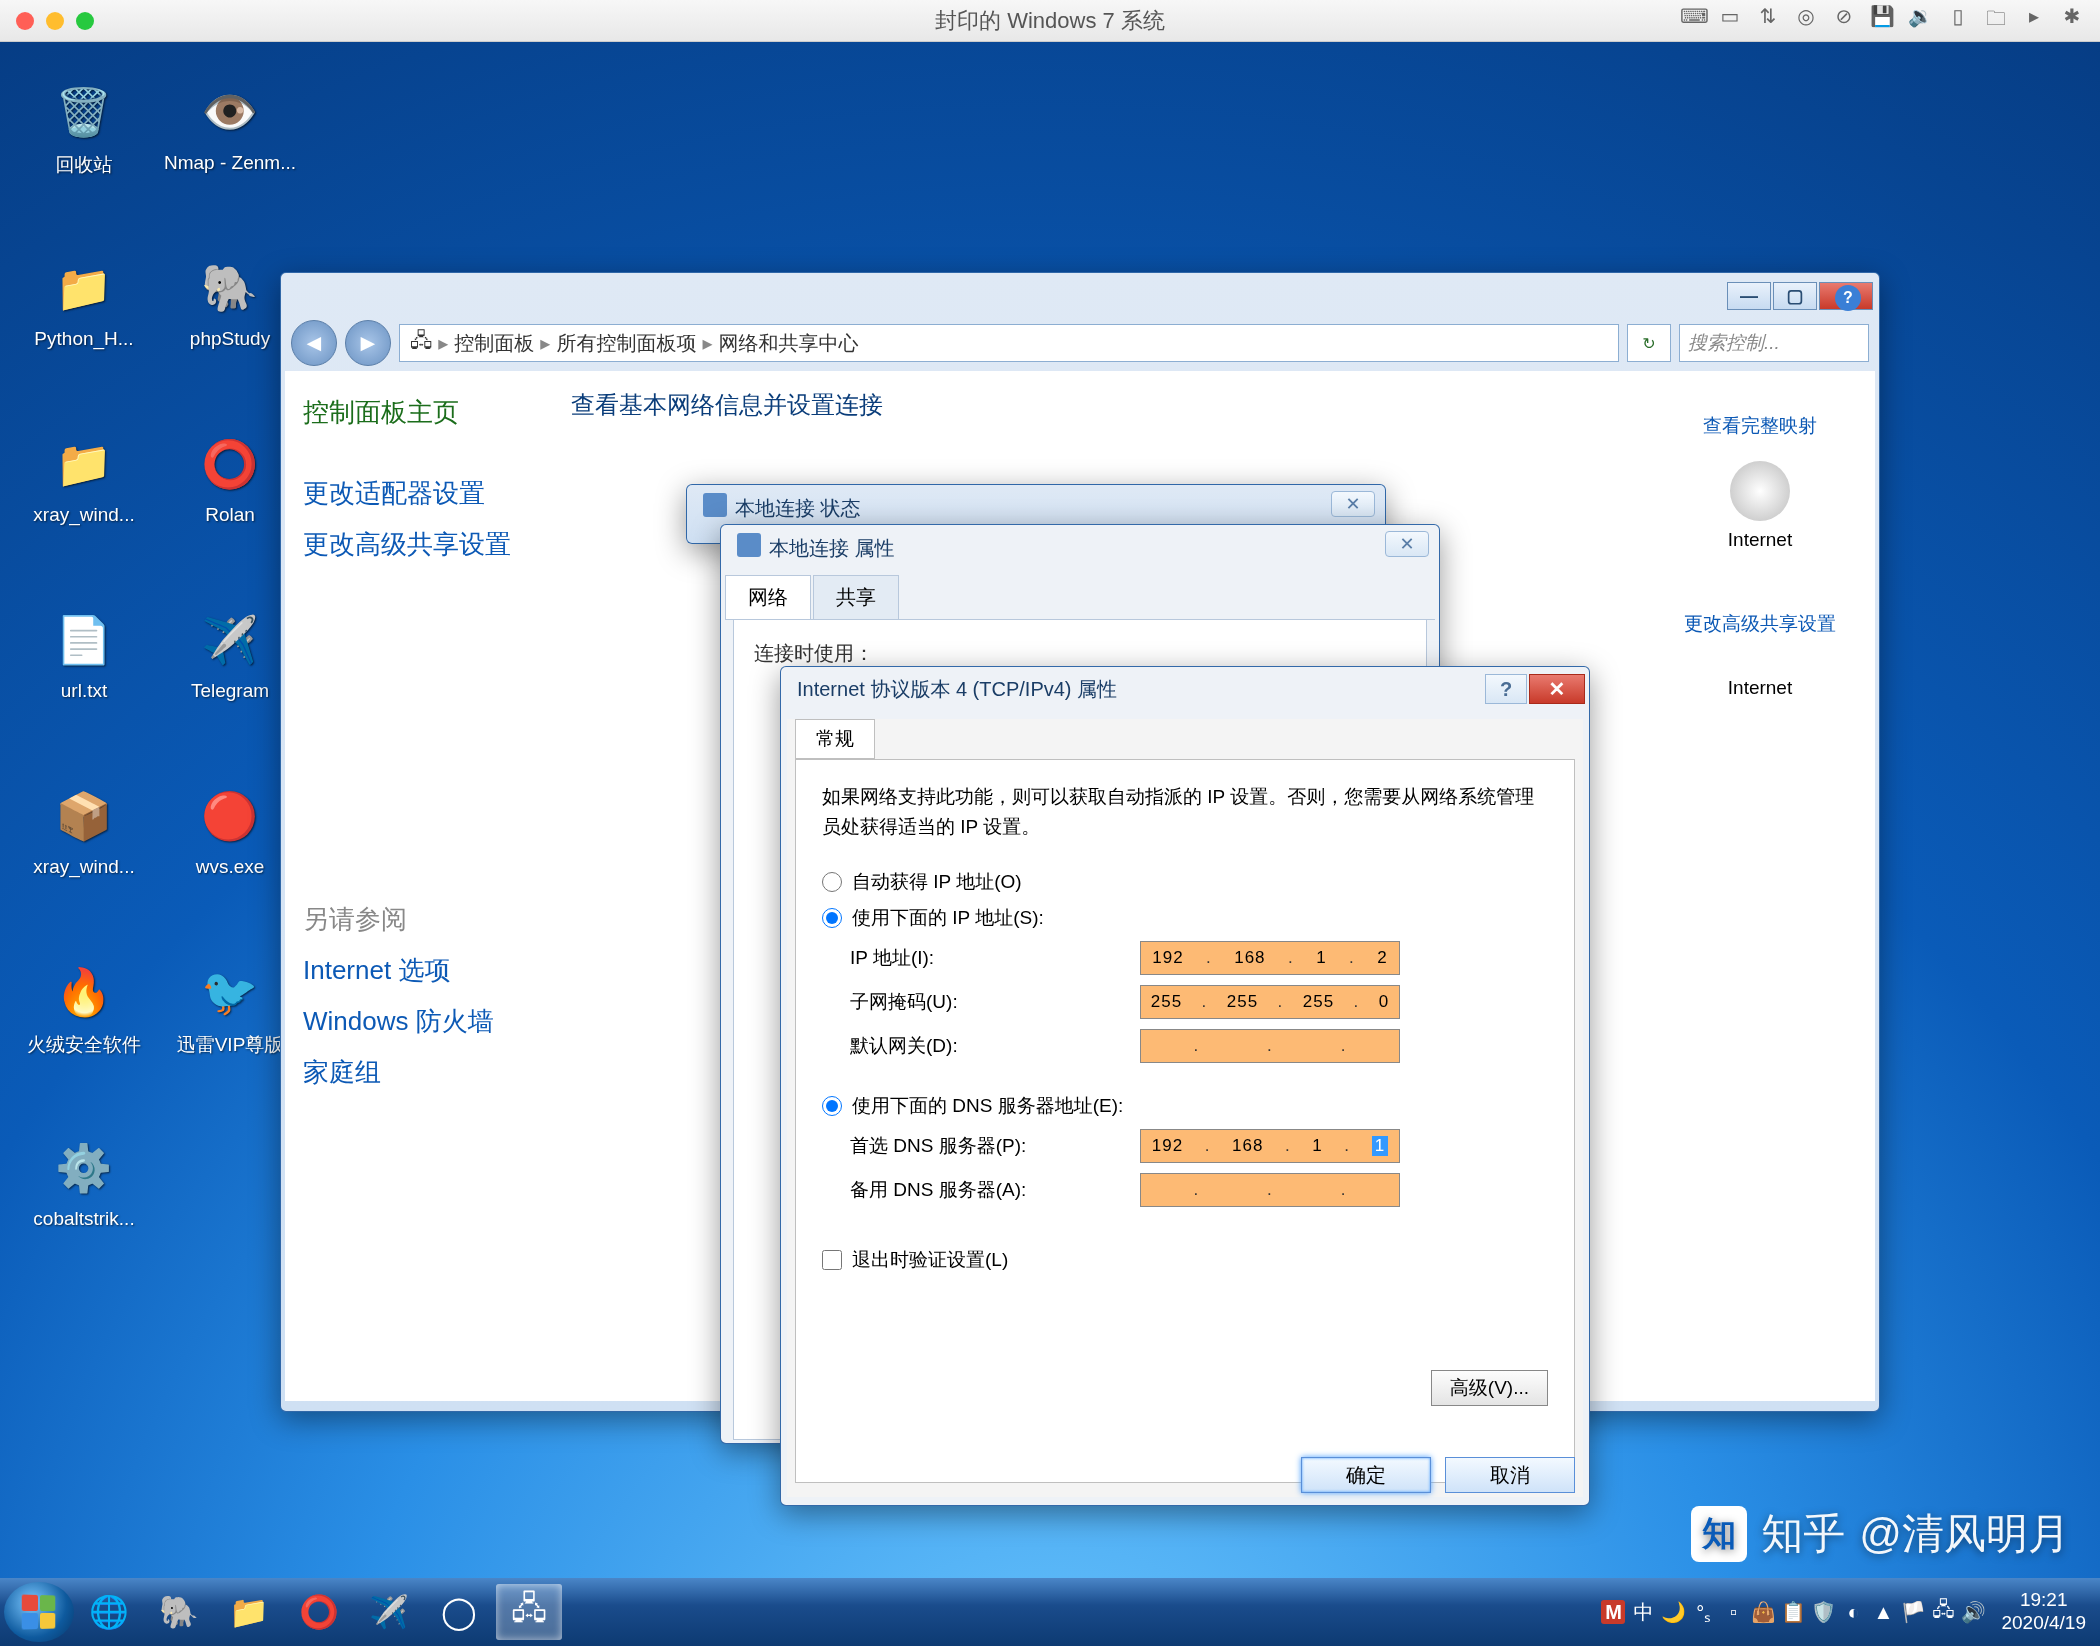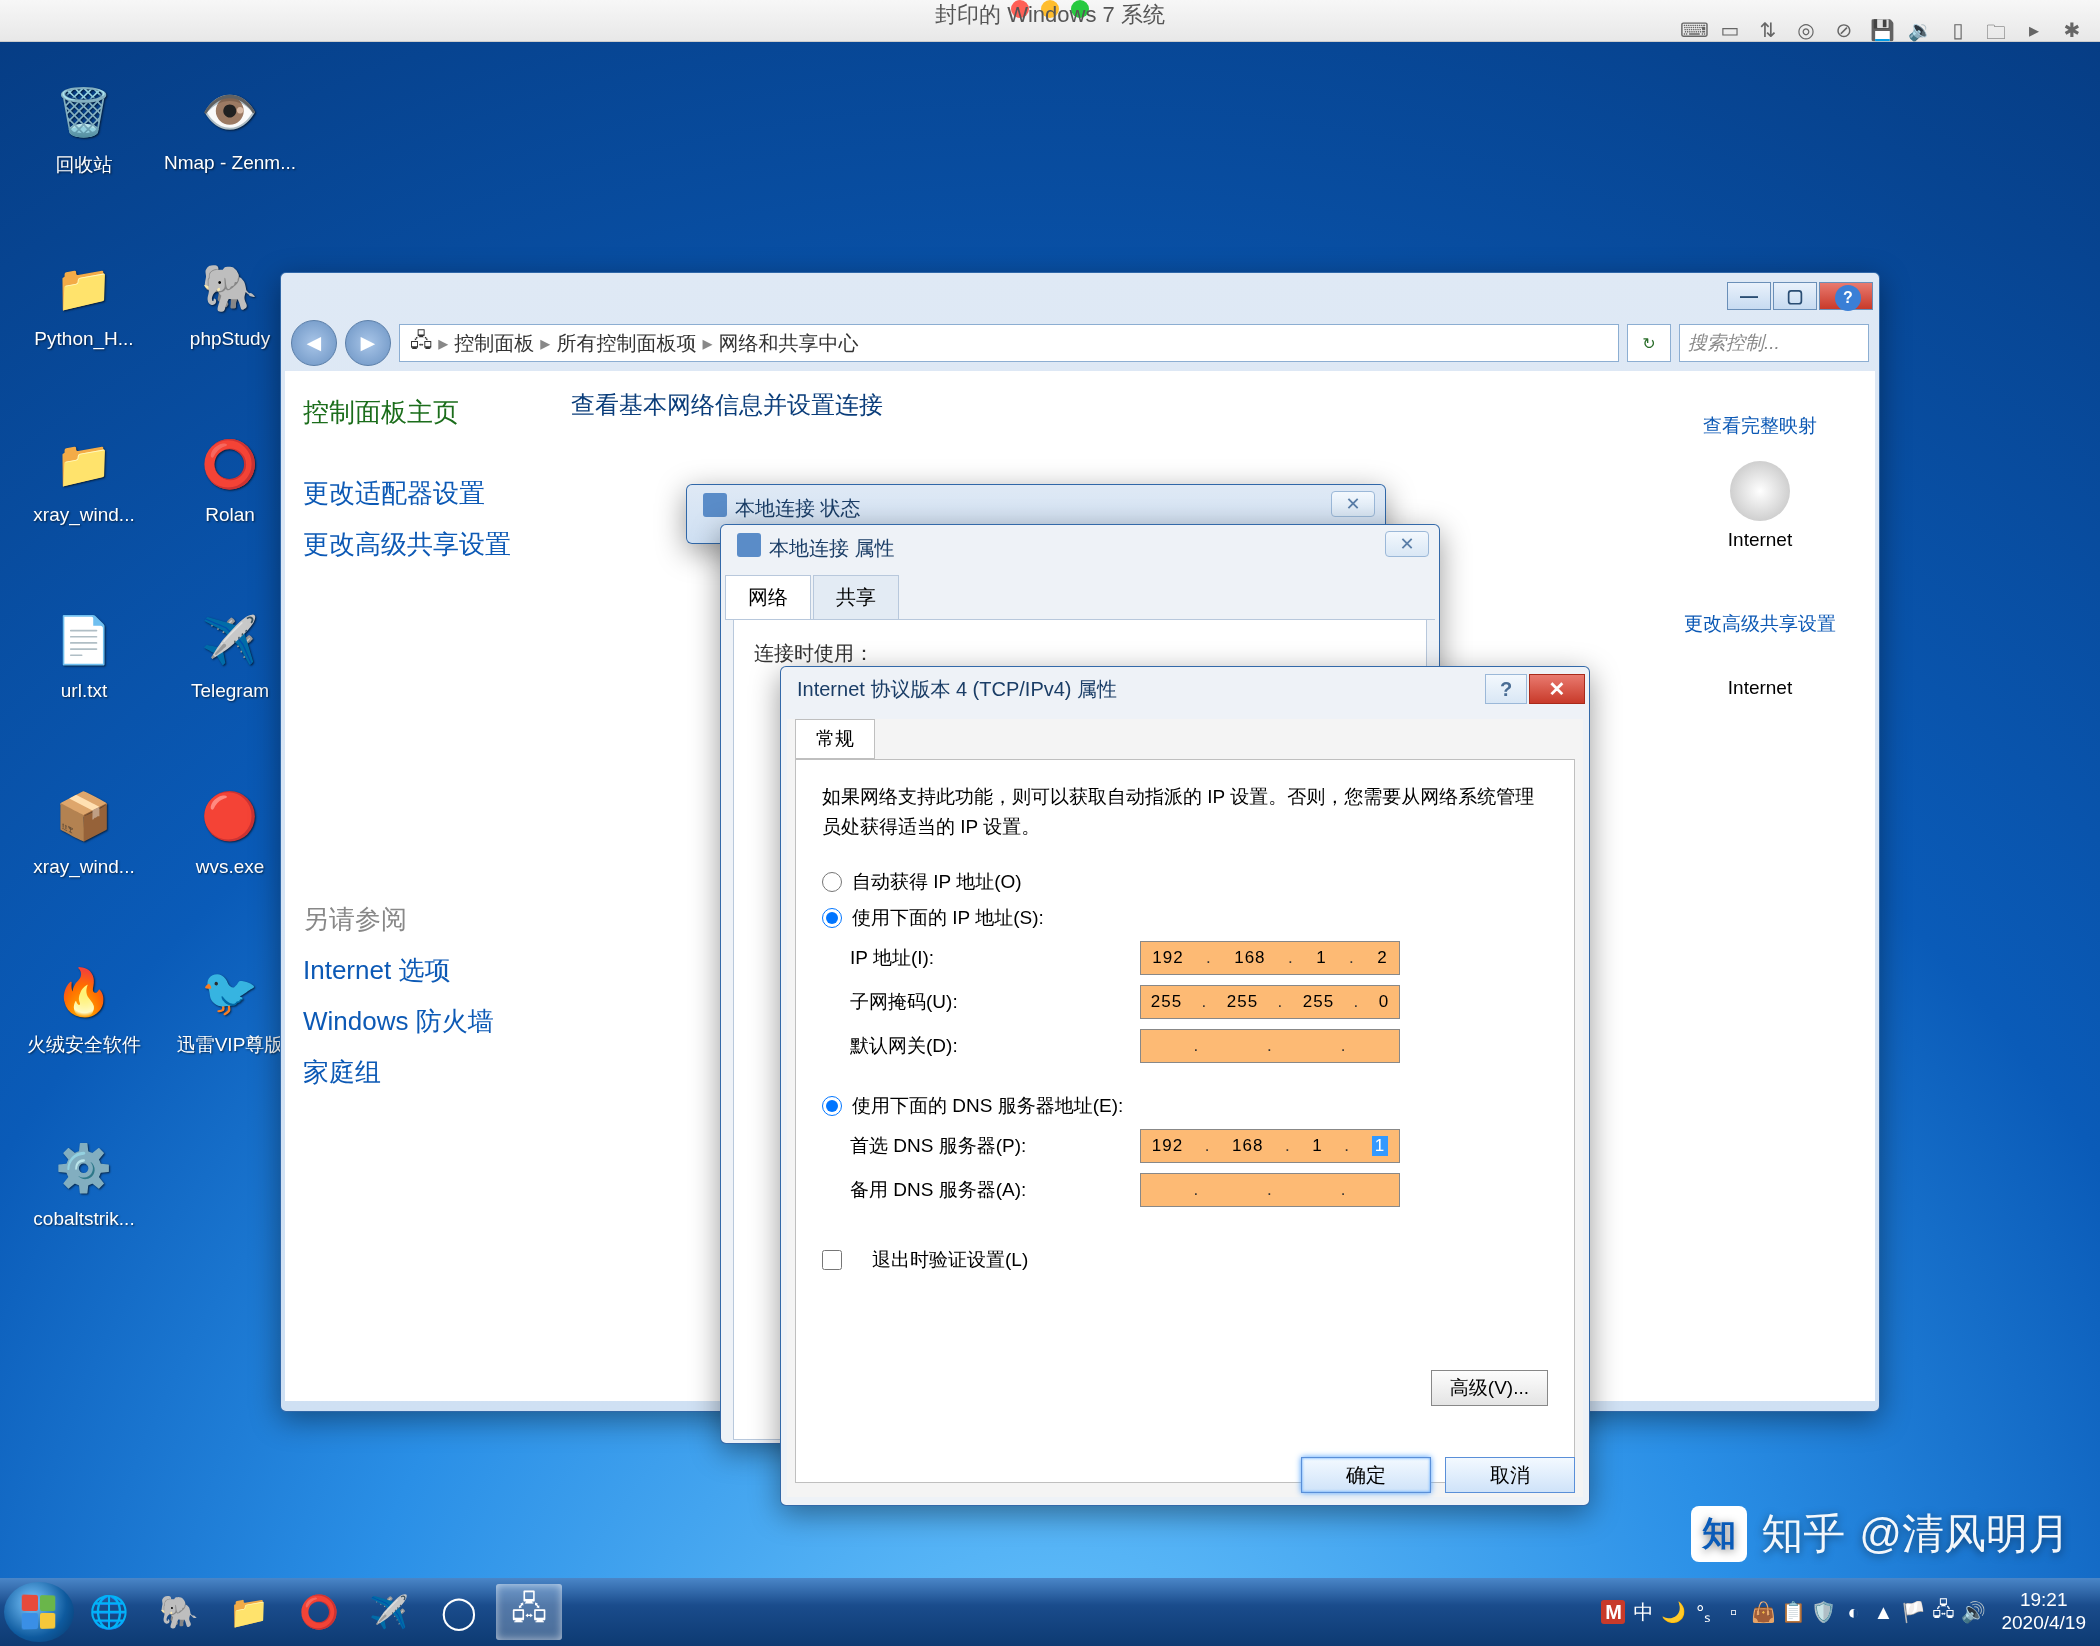--- a/index.html
+++ b/index.html
@@ -1,19 +1,19 @@
 <!DOCTYPE html>
 <html><head>
 <meta charset="utf-8">
 <style>
 * { box-sizing: border-box; margin: 0; padding: 0; font-family: "Microsoft YaHei", "Segoe UI", Tahoma, sans-serif; }
 body { width: 2100px; height: 1646px; overflow: hidden; position: relative; background: #fff; }
 
 
-.mac-titlebar { height: 42px; background: linear-gradient(#f7f7f7,#e8e8e8); display: flex; align-items: center; padding: 0 16px; border-bottom: 1px solid #ccc; position: relative; flex-direction: column; }
+.mac-titlebar { height: 42px; background: linear-gradient(#f7f7f7,#e8e8e8); display: flex; align-items: center; padding: 0 16px; border-bottom: 1px solid #ccc; position: relative; }
 .traffic { display: flex; gap: 12px; }
 .traffic .dot { width: 18px; height: 18px; border-radius: 50%; }
 .dot.r{background:#ff5f56;} .dot.y{background:#ffbd2e;} .dot.g{background:#27c93f;}
 .mac-title { position:absolute; left:50%; transform:translateX(-50%); font-size:22px; color:#555; }
 .mac-right { margin-left:auto; display:flex; gap:14px; color:#666; font-size:20px; }
 .mac-right span{display:inline-block;width:24px;text-align:center;}
 
 
 .desktop { position: relative; width:100%; height:calc(100% - 42px); background: radial-gradient(circle at 50% 110%, #6fc9ff 0%, #2a8fe6 35%, #0a5bb8 60%, #063d85 100%); overflow:hidden; }
 .desktop-icons { position:absolute; top:34px; left:14px; display:grid; grid-template-columns: 140px 140px; grid-auto-rows: 172px; gap: 4px 6px; }
@@ -73,21 +73,21 @@
 .radiorow{display:flex;align-items:center;margin:10px 0;}
 .radiorow input{width:20px;height:20px;margin-right:10px;}
 .radiorow.disabled{color:#999;}
 .fieldrow{display:flex;align-items:center;margin:10px 0 10px 28px;}
 .fieldrow .lbl{width:290px;}
 .ipinput{width:260px;height:34px;border:1px solid #888;background:#fdba74;display:flex;align-items:center;justify-content:space-around;font-family:monospace;font-size:17px;letter-spacing:1px;}
 .ipinput.empty{color:#666;}
 .ipinput .dot{color:#333;}
 .ipinput .active{background:#3399ff;color:#fff;padding:0 3px;}
 .group2{margin-top:30px;}
-.checkrow{display:flex;align-items:center;margin-top:40px;gap:20px;}
+.checkrow{display:flex;align-items:center;margin-top:40px;}
 .checkrow input{width:20px;height:20px;margin-right:10px;}
 .advbtn{position:absolute;right:26px;bottom:76px;padding:4px 18px;border:1px solid #888;background:linear-gradient(#fdfdfd,#e4e4e4);font-size:19px;}
 .okrow{position:absolute;right:14px;bottom:12px;display:flex;gap:14px;}
 .okbtn{width:130px;height:36px;border:1px solid #5a8fd8;background:linear-gradient(#f3f9ff,#cfe3f9);font-size:20px;}
 .okbtn.primary{box-shadow:0 0 6px #4a9fff, inset 0 0 3px #4a9fff;}
 
 
 .taskbar{position:absolute;bottom:0;left:0;right:0;height:68px;background:linear-gradient(#4a86c8,#1a4c8c 40%,#0d3a72);display:flex;align-items:center;padding:0 4px;}
 .startorb{width:70px;height:60px;border-radius:50%;background:radial-gradient(circle at 40% 35%,#7cc8ff,#0e5a9e 60%,#063466);display:flex;align-items:center;justify-content:center;position:relative;}
 .startorb .flag{width:34px;height:34px;display:grid;grid-template-columns:1fr 1fr;grid-template-rows:1fr 1fr;gap:2px;transform:perspective(100px) rotateY(10deg);}

